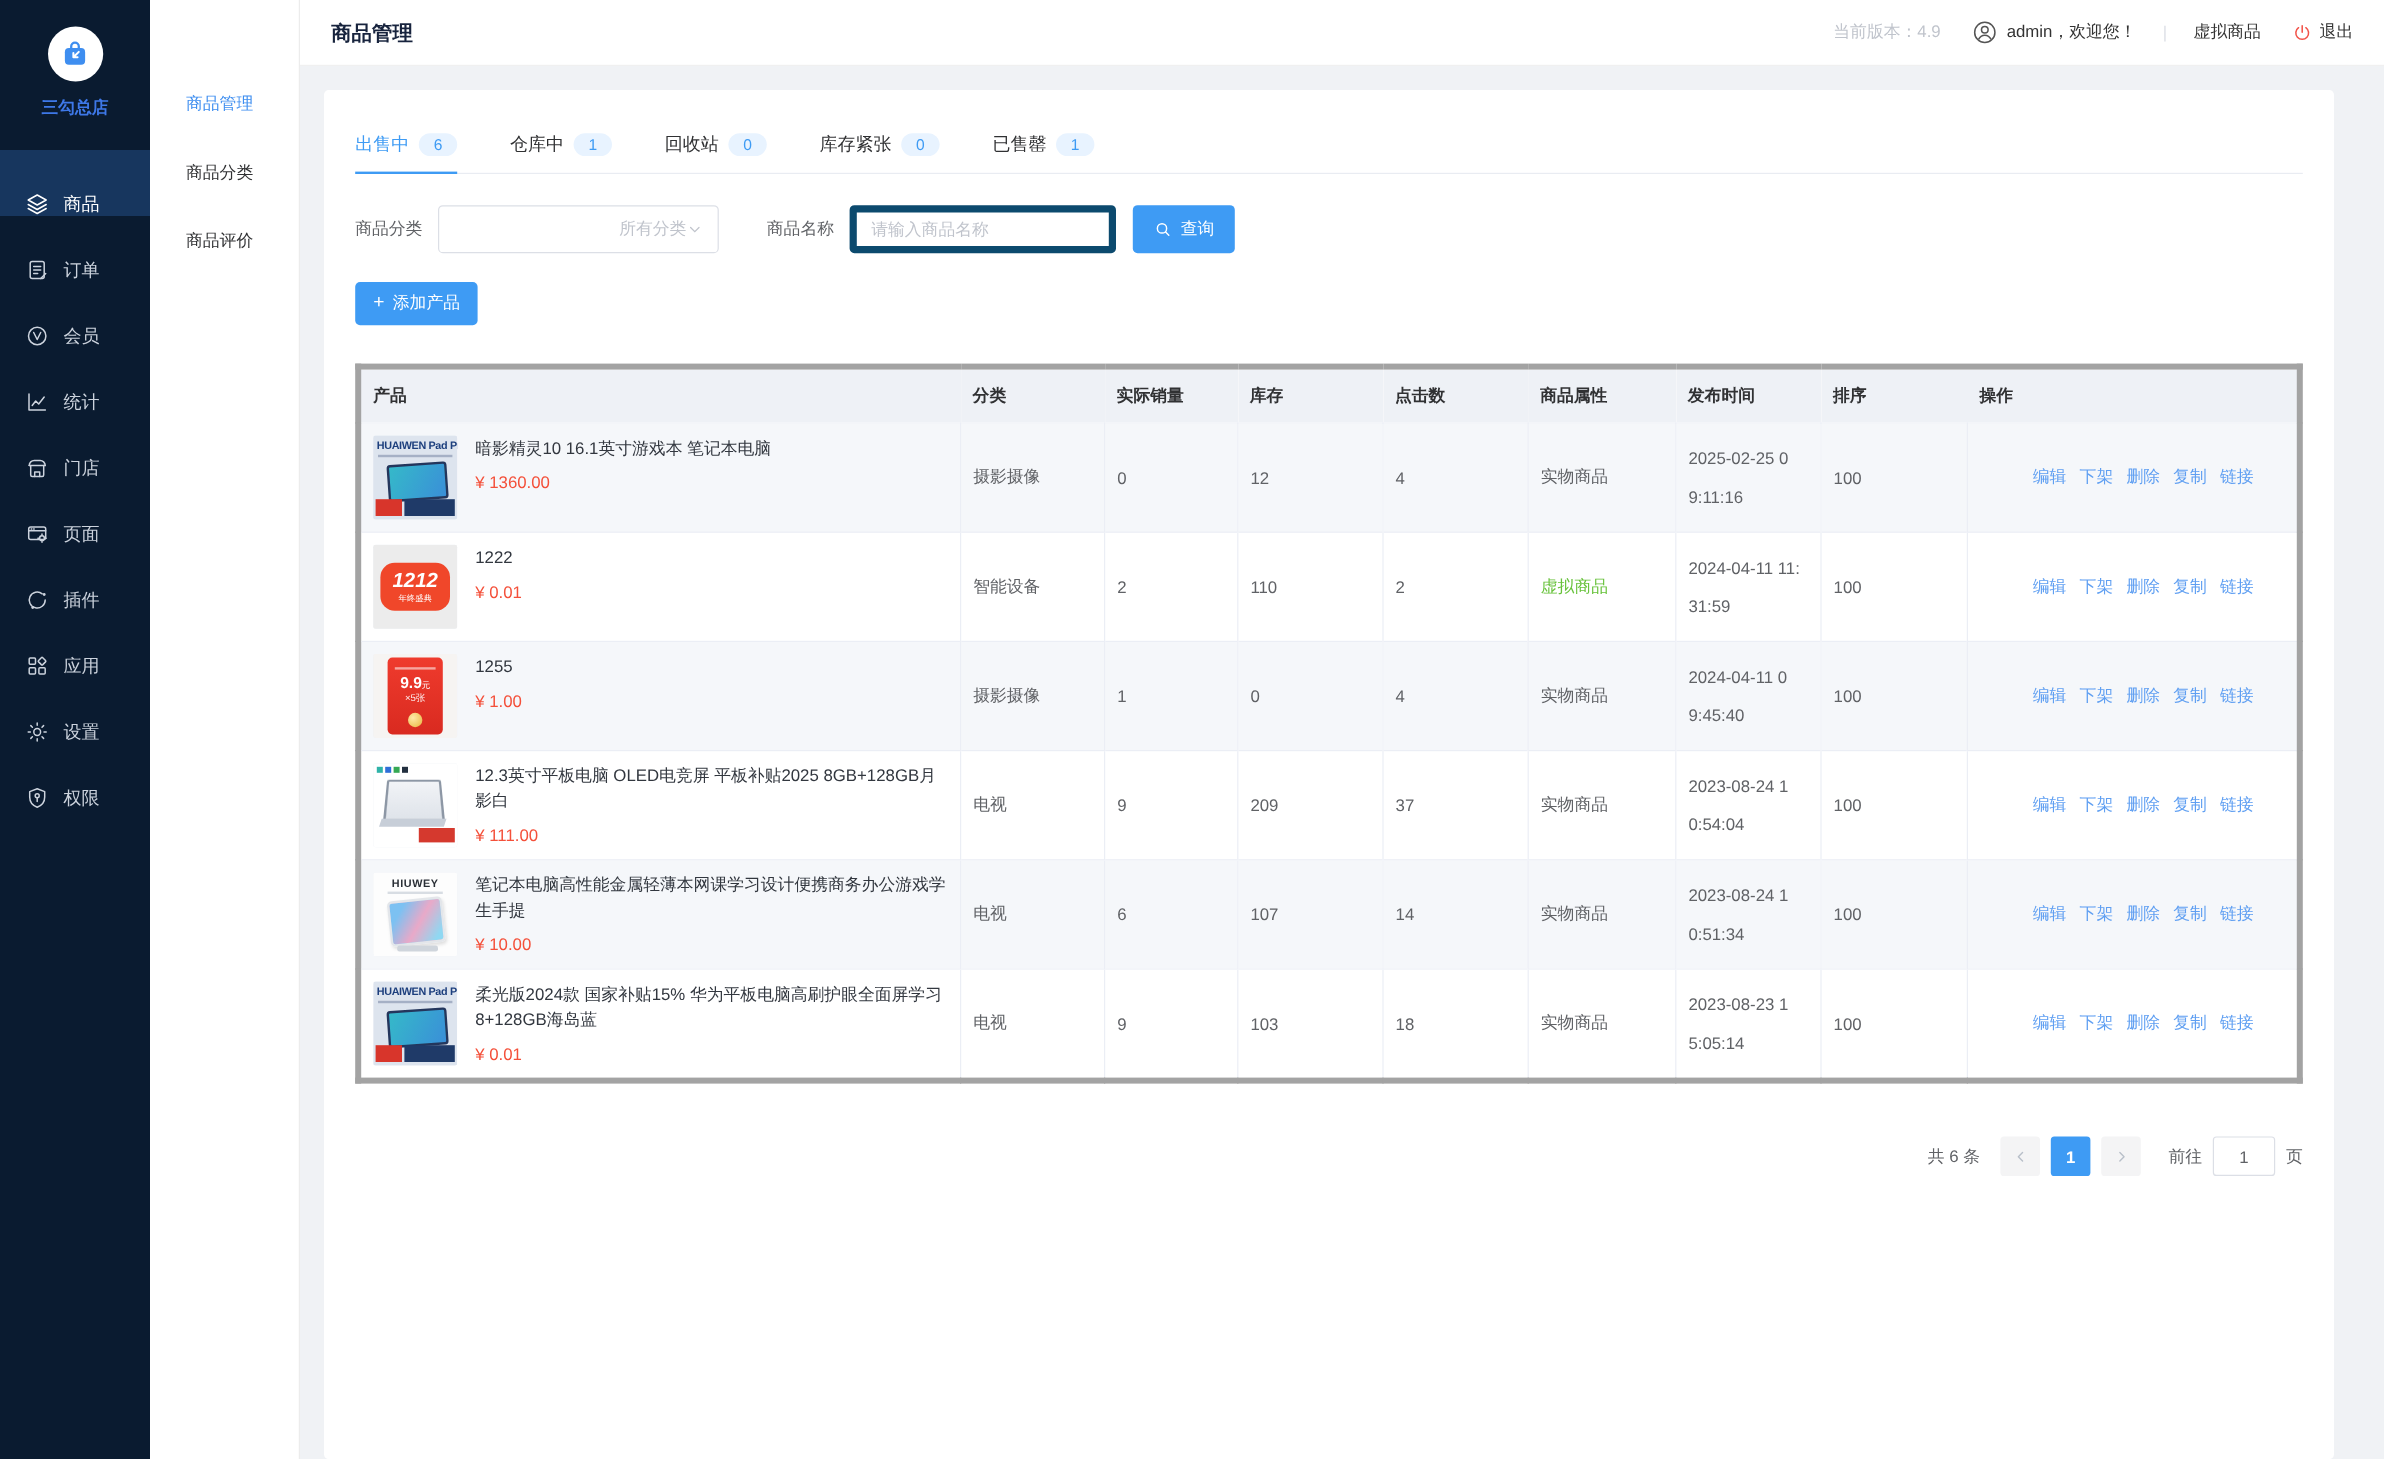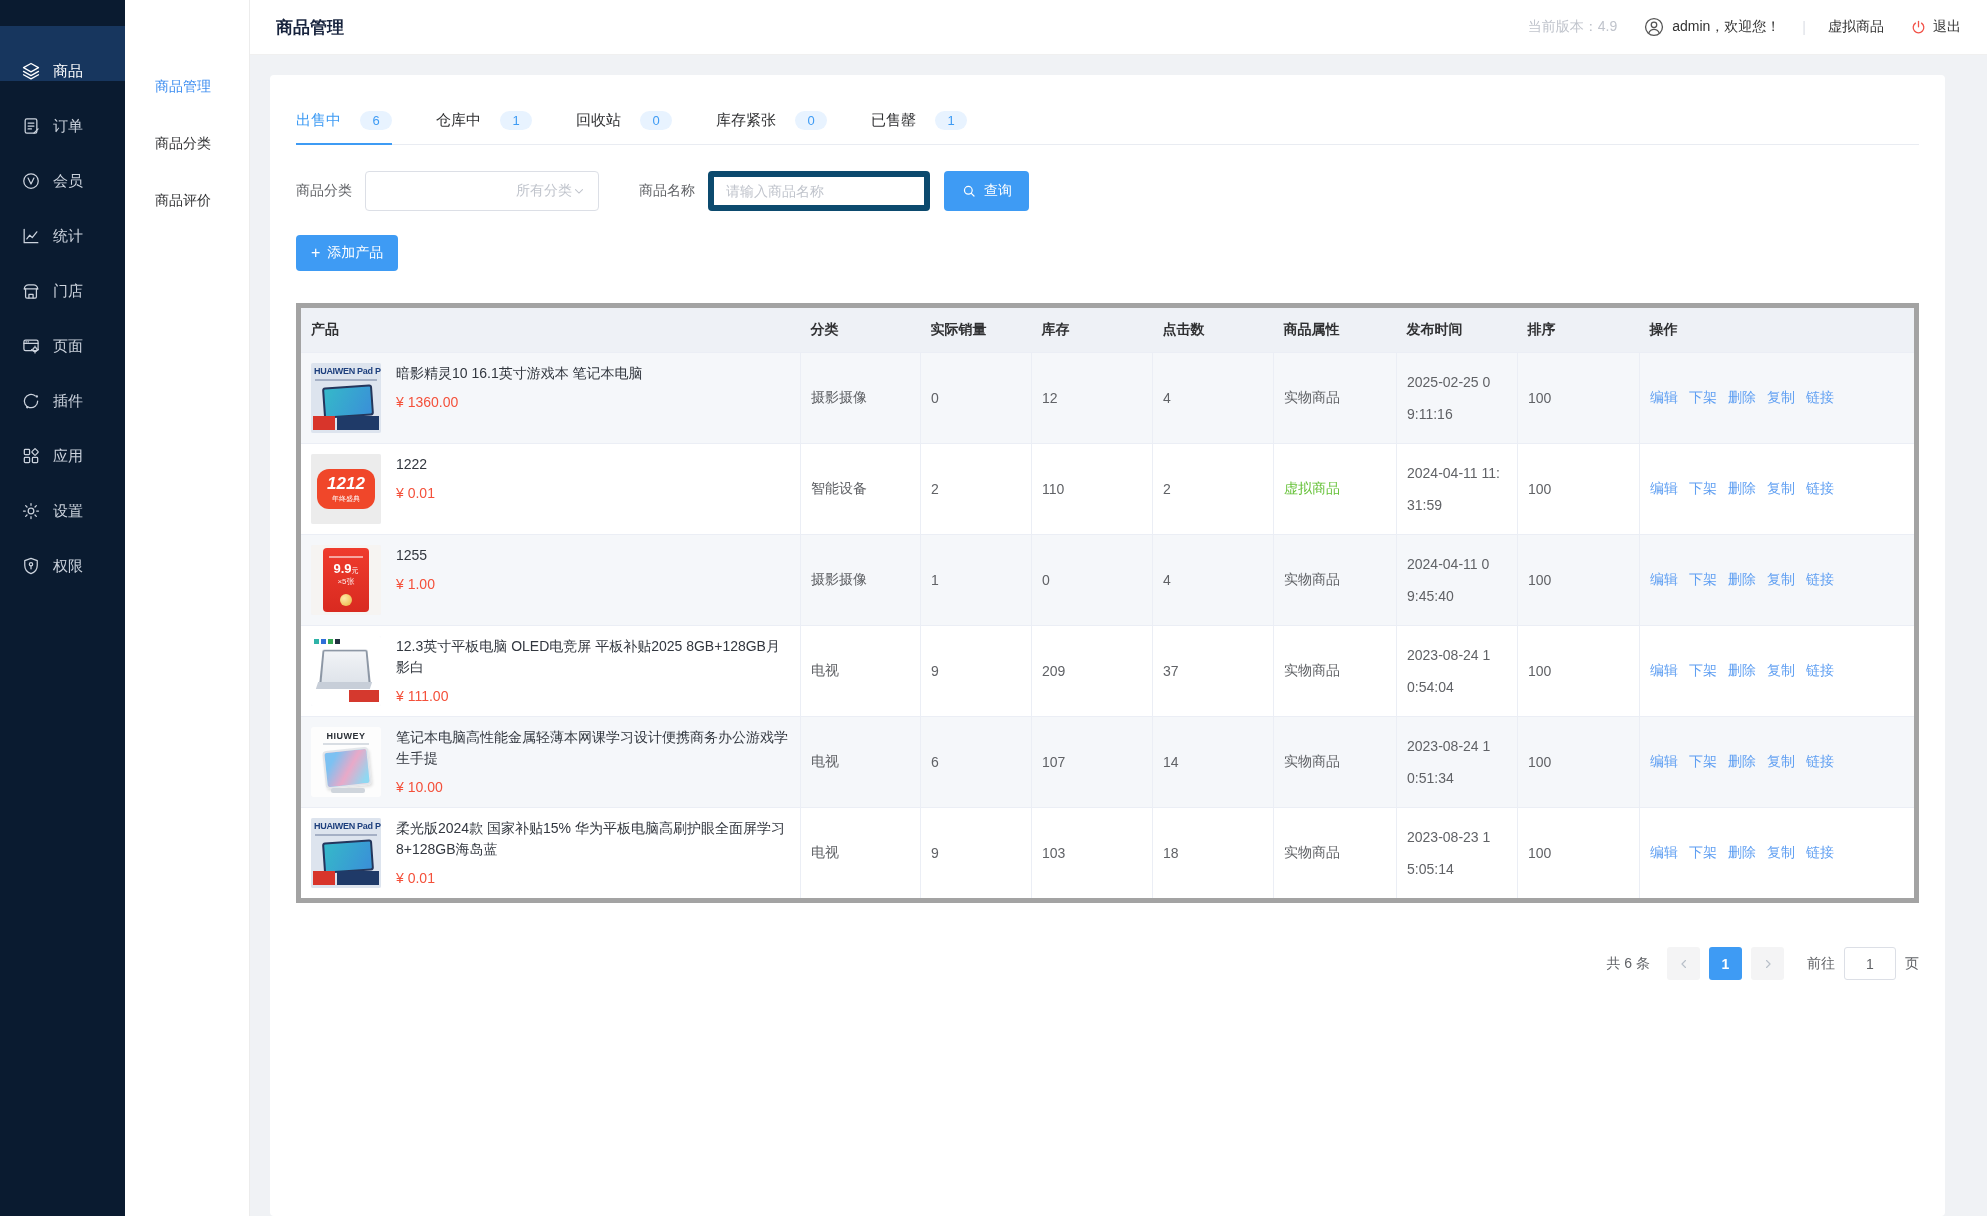--- a/index.html
+++ b/index.html
@@ -34,21 +34,21 @@
   .user{display:flex;align-items:center;gap:7px;cursor:pointer;}
   .sep{color:#dcdfe6;margin:0 22px;}
   .pwd{color:#333;cursor:pointer;}
   .logout{display:flex;align-items:center;gap:6px;margin-left:26px;color:#333;cursor:pointer;}
 
   .content{flex:1;background:#f0f2f5;padding:20px 42px 0 20px;overflow:hidden;}
   .card{background:#fff;border-radius:4px;padding:26px 26px 40px;height:100%;box-sizing:border-box;}
 
   
   .tabs{display:flex;border-bottom:1px solid #e9ecf2;margin-bottom:26px;}
-  .tab{display:flex;align-items:center;gap:19px;padding:10px 0 14px;margin-right:44px;
+  .tab{display:flex;align-items:center;gap:8px;padding:10px 0 14px;margin-right:44px;
        font-size:15px;color:#303133;cursor:pointer;position:relative;}
   .tab-badge{background:#e8f3ff;color:#3e9bf4;font-size:13px;min-width:14px;text-align:center;
              padding:2px 9px;border-radius:11px;}
   .tab.active{color:#3e9bf4;}
   .tab.active:after{content:"";position:absolute;left:0;right:0;bottom:-1px;height:2px;background:#3e9bf4;}
 
   
   .filters{display:flex;align-items:center;margin-bottom:24px;}
   .flabel{font-size:14px;color:#606266;margin-right:13px;}
   .flabel.name{margin-left:40px;}
@@ -72,21 +72,21 @@
   .grid td{border-top:1px solid #ebeef5;border-right:1px solid #ebeef5;padding:10px;
            font-size:14px;color:#606266;vertical-align:middle;overflow:hidden;}
   .grid tbody tr:nth-child(odd) td{background:#f5f7fa;}
   .td-product{padding:20px 10px;}
   .prod{display:flex;align-items:flex-start;gap:15px;}
   .pinfo{flex:1;min-width:0;}
   .ptitle{color:#32373f;line-height:21px;word-break:break-all;}
   .pprice{color:#f4503a;margin-top:10px;}
   .td-attr .virtual{color:#67c23a;}
   .td-time{white-space:pre-line;line-height:32px;}
-  .actions{display:flex;gap:11px;}
+  .actions{display:flex;gap:11px;margin-left:44px;}
   .act{color:#5f9ff2;cursor:pointer;white-space:nowrap;}
 
   
   .thumb{width:70px;height:70px;border-radius:2px;position:relative;overflow:hidden;flex:none;background:#eef1f5;}
   .hw{position:absolute;inset:0;background:#dde4ee;}
   .hw-brand{color:#1d3f7d;font-weight:700;font-size:9px;padding:3px 3px 0;white-space:nowrap;letter-spacing:-.3px;}
   .hw-micro{height:2px;margin:3px 4px 0;background:rgba(60,80,120,.35);}
   .hw-tablet{position:absolute;left:12px;top:23px;width:46px;height:27px;border-radius:3px;
              background:linear-gradient(120deg,#35b9c9,#3a8fd8);border:2px solid #24365c;transform:rotate(-4deg);}
   .hw-red{position:absolute;left:2px;bottom:3px;width:22px;height:14px;background:#d8352b;}
@@ -133,20 +133,30 @@
   .pg-goto-label{margin-left:14px;}
   .pg-input{width:52px;height:33px;border:1px solid #dcdfe6;border-radius:3px;text-align:center;
             font-size:14px;color:#606266;box-sizing:border-box;outline:none;font-family:inherit;}
 </style>
 </head>
 <body>
 
 <div class="app">
 
   <aside class="main-sidebar">
+    <div class="logo">
+      <div class="logo-circle">
+        <svg viewBox="0 0 24 24" width="27" height="27">
+          <path d="M9.2 7.2V5.9a2.8 2.8 0 0 1 5.6 0v1.3" fill="none" stroke="#3e8ef0" stroke-width="1.7"></path>
+          <rect x="4.5" y="7.2" width="15" height="12.3" rx="3" fill="#3e8ef0"></rect>
+          <path d="M14.8 10l-4 4M10.8 14h3.1M10.8 14v-3.1" fill="none" stroke="#fff" stroke-width="1.5" stroke-linecap="round" stroke-linejoin="round"></path>
+        </svg>
+      </div>
+      <div class="brand-name">三勾总店</div>
+    </div>
     <nav id="main-nav">
         <div class="nav-item active">
     <span class="nav-icon">
             <svg viewBox="0 0 24 24" width="20" height="20" fill="none" stroke="currentColor" stroke-width="1.5" stroke-linecap="round" stroke-linejoin="round">
               <path d="M12 3l9 5-9 5-9-5z"></path>
               <path d="M3 12.5l9 5 9-5"></path>
               <path d="M3 16.5l9 5 9-5"></path>
             </svg>
           </span>
     <span class="nav-label">商品</span>

